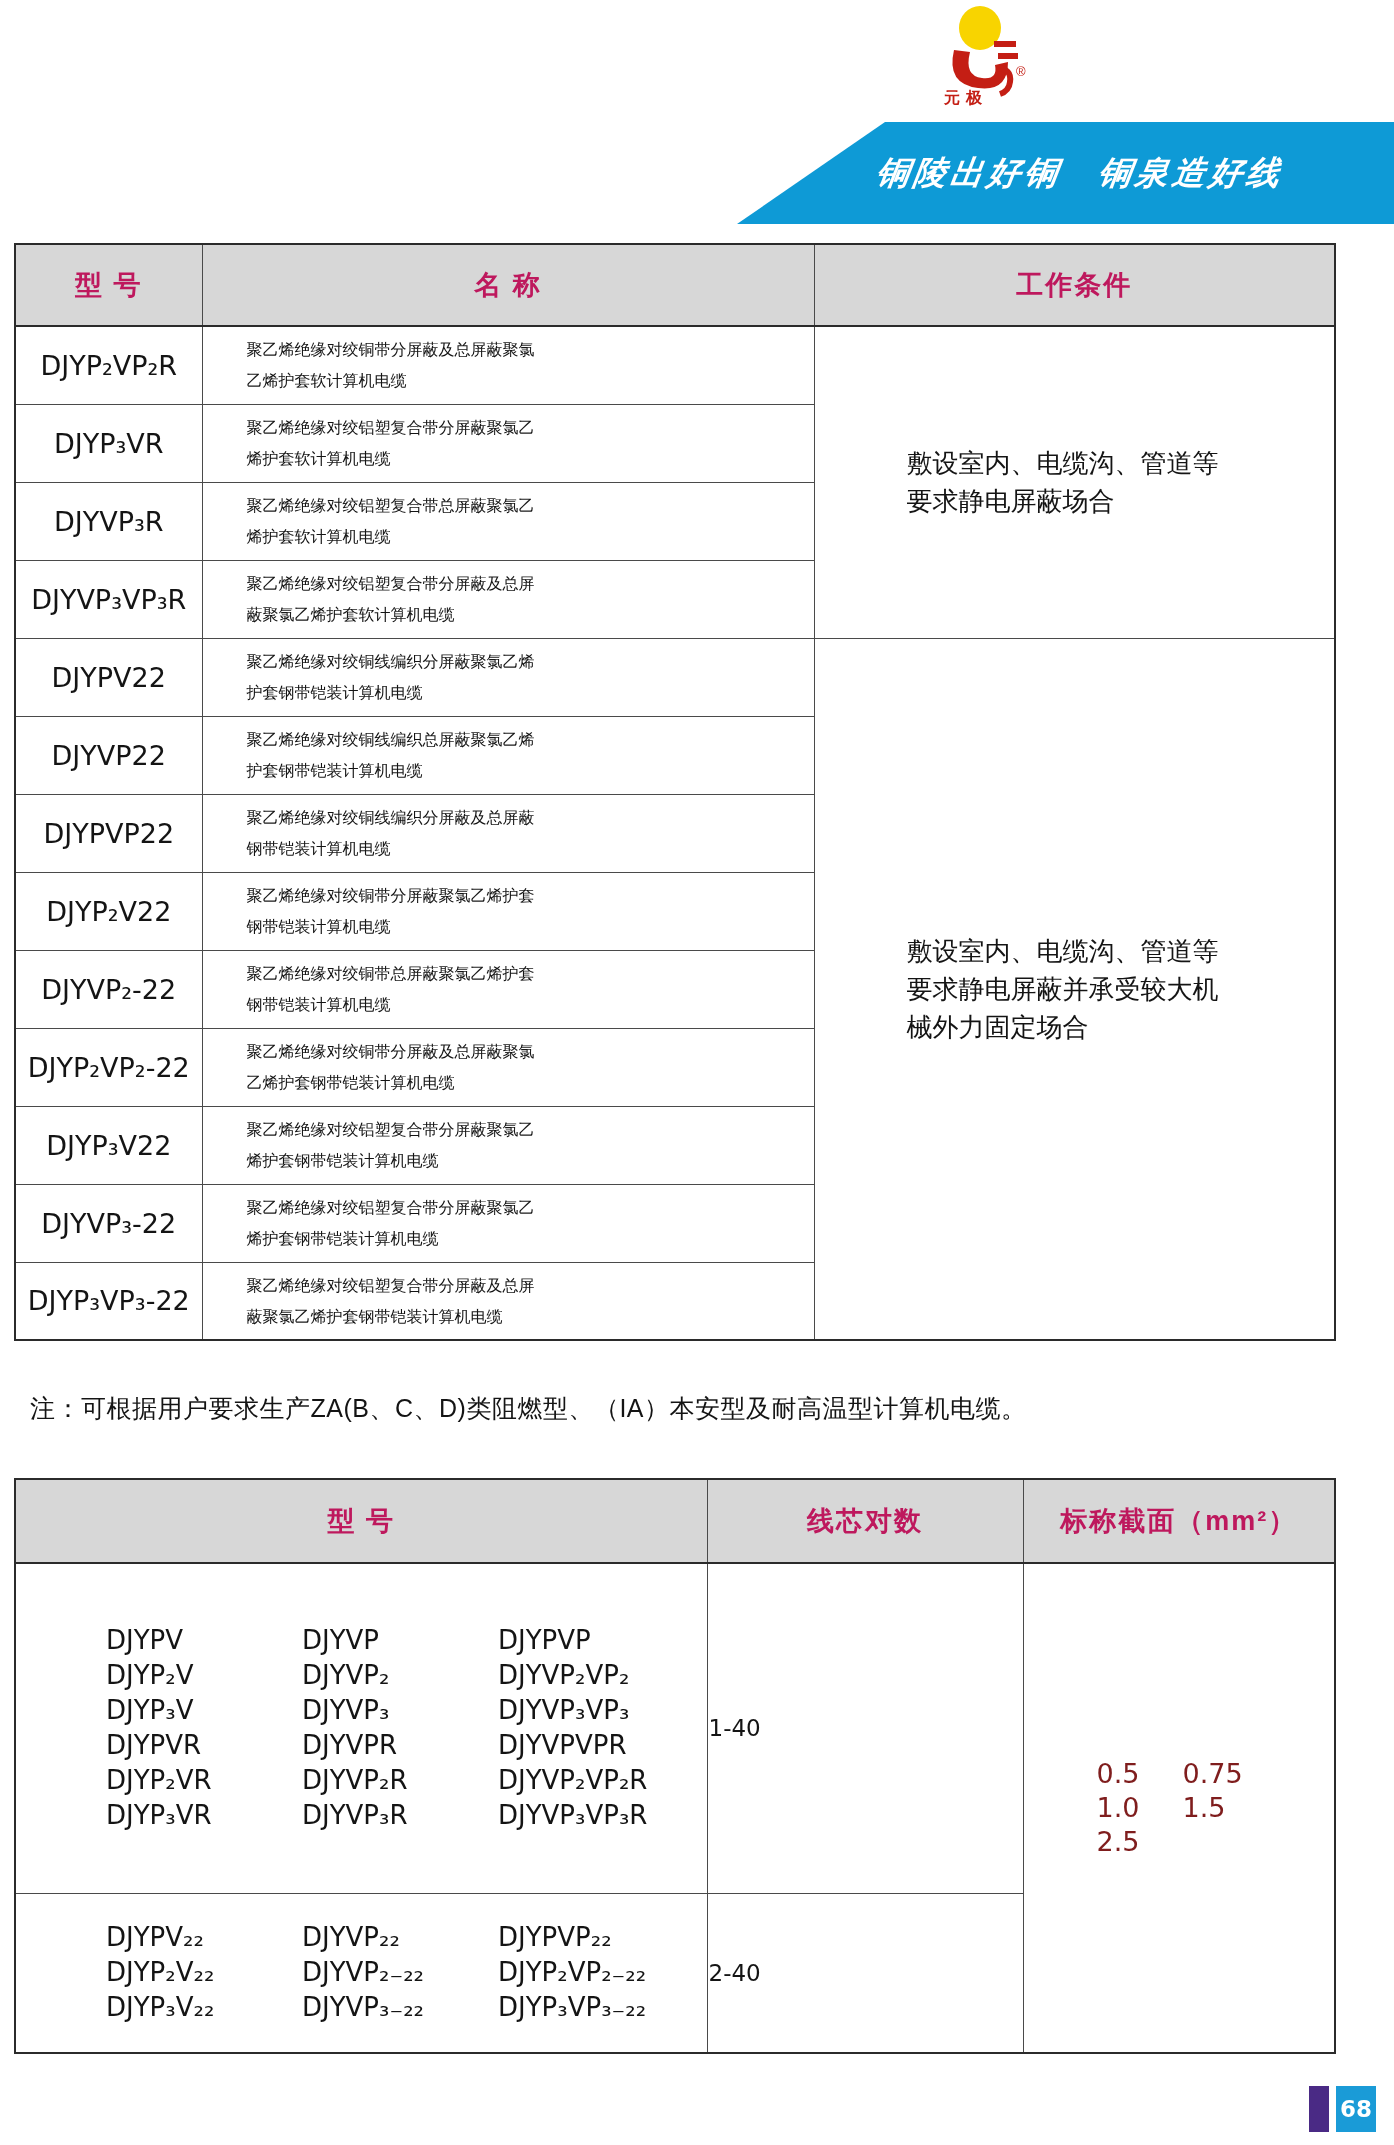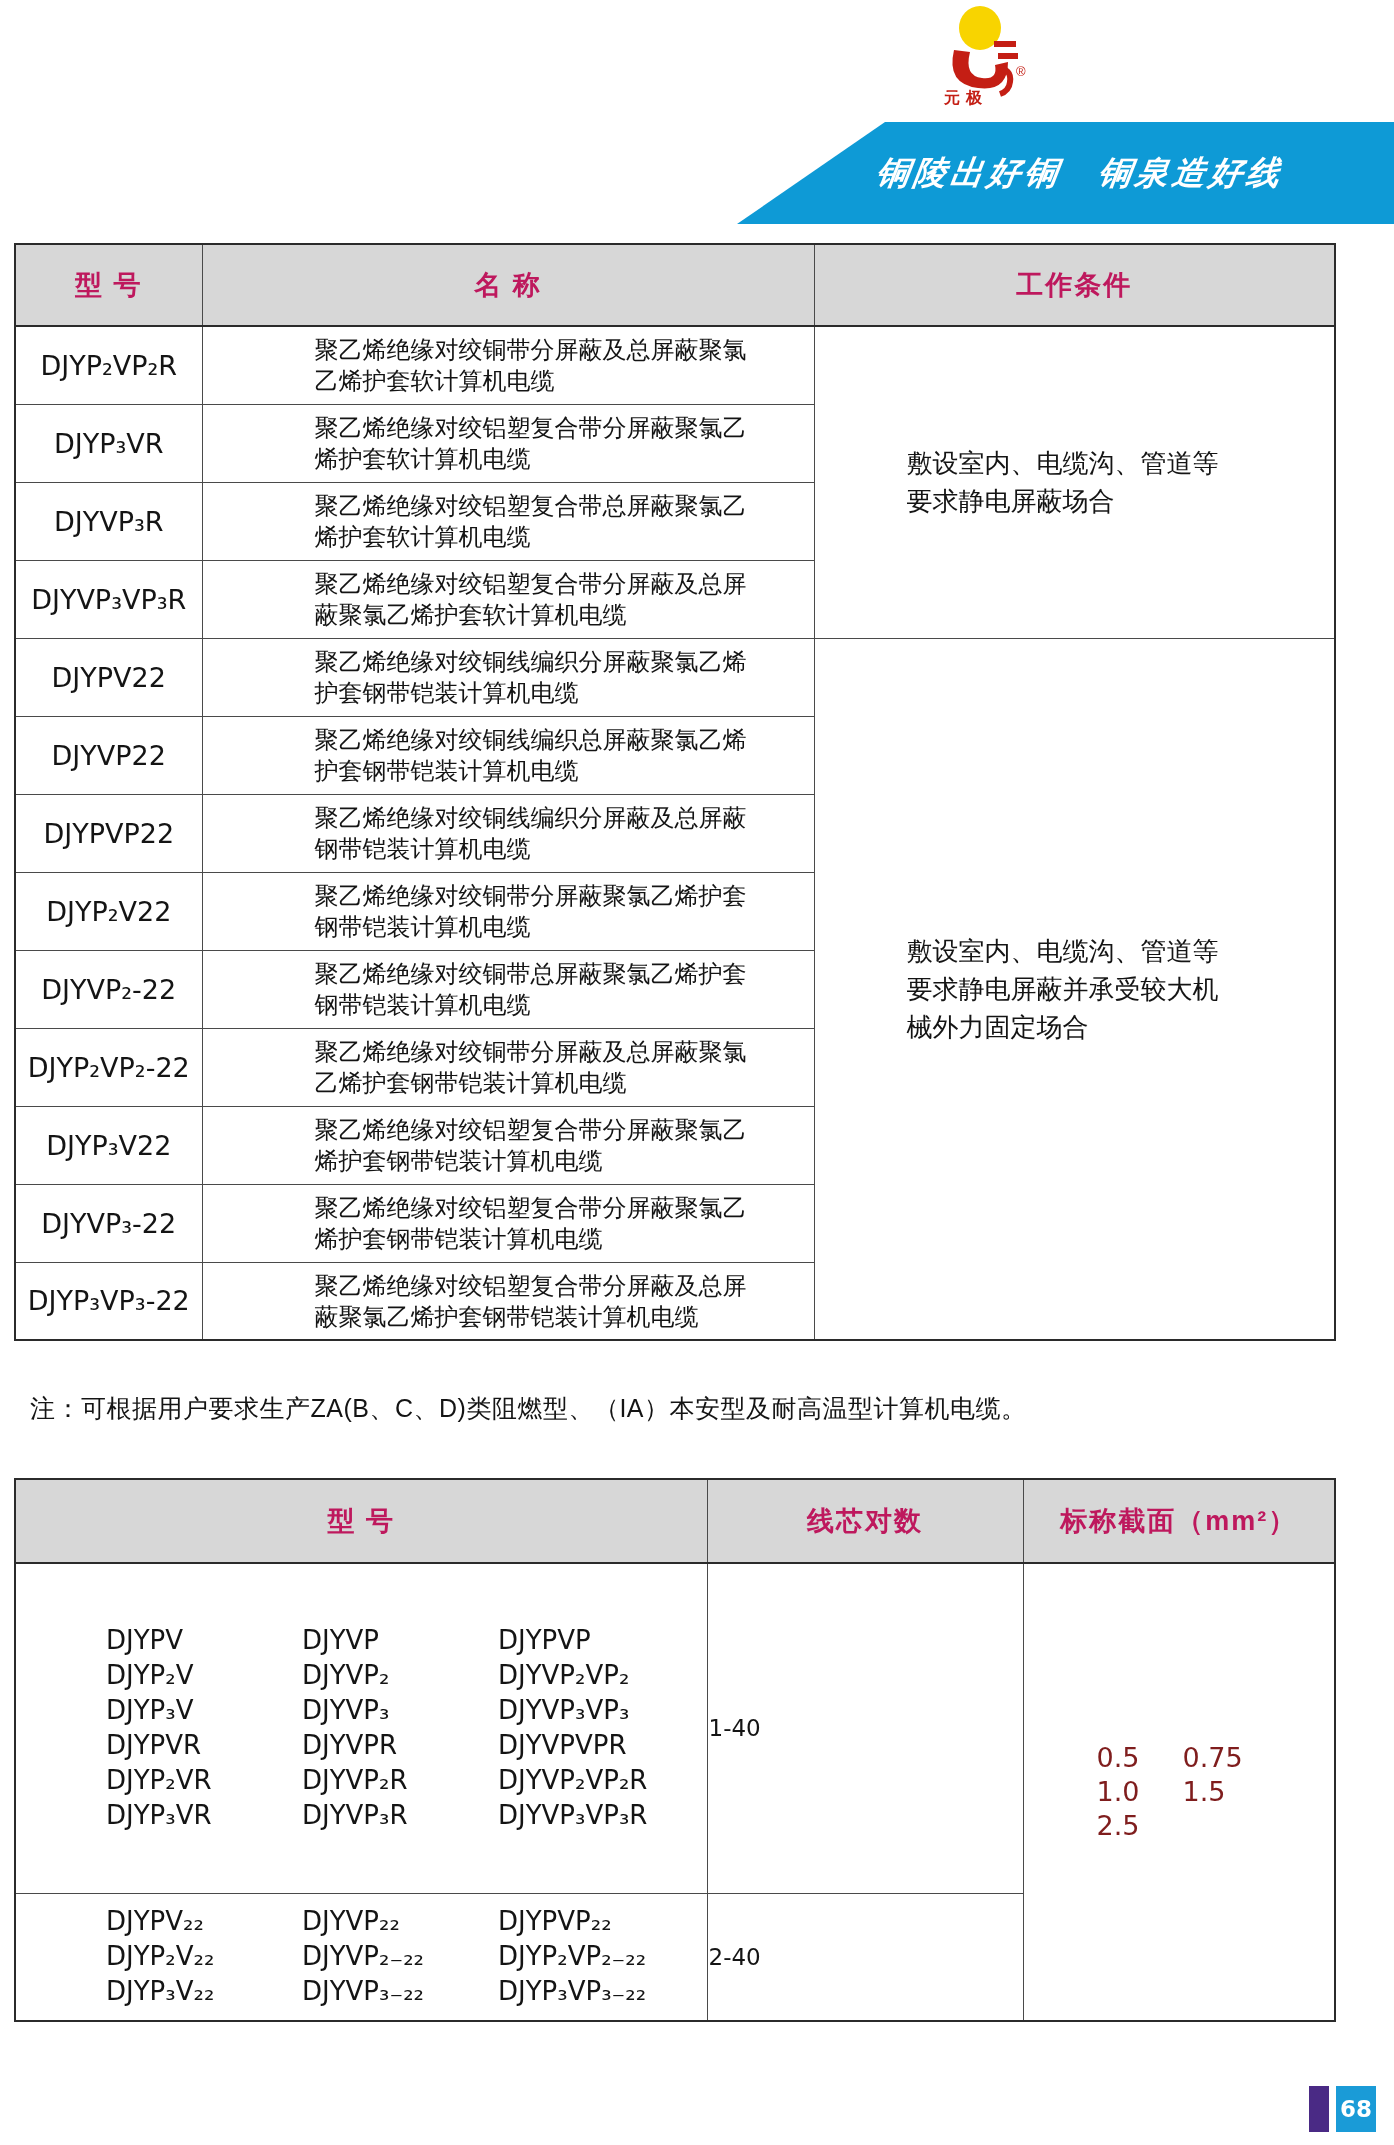--- a/index.html
+++ b/index.html
@@ -34,37 +34,37 @@
     background:#d7d7d7;height:78px;font-size:27px;font-weight:bold;color:#be185d;
     border-bottom:2.5px solid #2b2b2b;letter-spacing:2px;
   }
   .t2 th{height:80px;}
   .t1 tr{height:78px;}
   td.model{
     text-align:center;vertical-align:middle;font-size:27px;
     font-family:"DejaVu Sans", sans-serif;color:#141414;
   }
   td.name{
-    vertical-align:middle;font-size:24px;line-height:31px;color:#141414;
-    padding-left:112px;white-space:pre-line;
+    vertical-align:middle;font-size:16px;line-height:31px;color:#141414;
+    padding-left:44px;white-space:pre-line;
   }
   td.cond{
     vertical-align:middle;font-size:26px;line-height:38px;color:#141414;
     padding-left:92px;white-space:pre-line;
   }
   
   td.models{vertical-align:middle;padding-left:32px;}
   .mgrid{display:flex;padding-left:58px;}
   .mgrid .mcol{width:196px;}
   .mgrid .mcol:last-child{width:auto;}
   .mgrid span{
     display:block;font-family:"DejaVu Sans", sans-serif;font-size:26px;line-height:35px;color:#141414;
   }
   .rowA{height:330px;}
-  .rowB{height:128px;margin-left:10px;}
+  .rowB{height:160px;margin-left:10px;}
   td.pairs{
     text-align:left;vertical-align:middle;font-size:23px;
     font-family:"DejaVu Sans", sans-serif;color:#141414;
   }
   td.secs{vertical-align:middle;}
   .sec-grid{
     display:inline-grid;grid-template-columns:86px 64px;margin-left:72px;
     font-family:"DejaVu Sans", sans-serif;font-size:27px;line-height:34px;color:#7f1d1d;
   }
   

